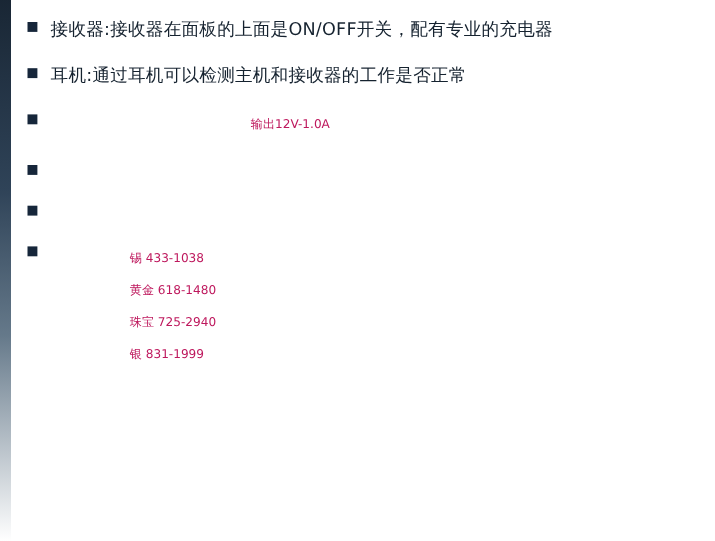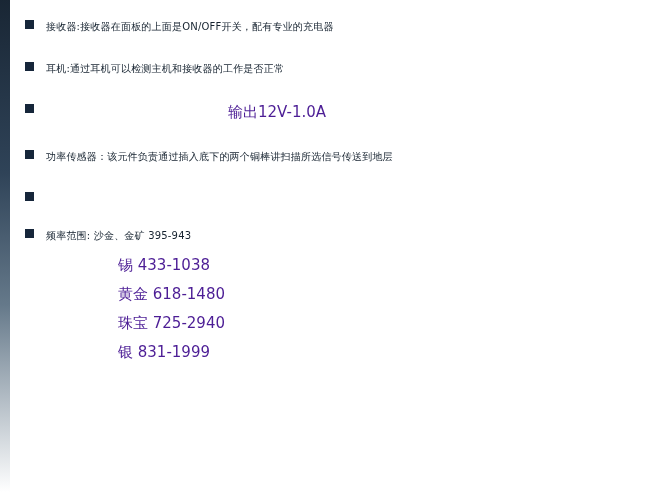--- a/index.html
+++ b/index.html
@@ -48,37 +48,37 @@
   }
   .bullet {
     position: absolute;
     left: 9px;
     top: 6px;
     width: 9px;
     height: 9px;
     background: #16263a;
   }
   .text {
-    font-size: 10px;
+    font-size: 16px;
     line-height: 25px;
     letter-spacing: 0.2px;
     color: #15222f;
     white-space: pre-wrap;
     text-align: right;
   }
   .item.two-line .text {
     line-height: 27px;
   }
   .sub-lines {
     margin-top: 2px;
   }
   .sub-line {
-    font-size: 15px;
+    font-size: 11px;
     line-height: 29px;
-    color: #4c1d95;
+    color: #be185d;
     padding-left: 72px;
   }
   .freq .text {
     line-height: 26px;
   }
 </style>
 </head>
 <body>
 
 <div class="page">
@@ -99,31 +99,29 @@
 
     <li class="item two-line">
       <span class="bullet"></span>
       <span>
         <div class="sub-line" style="padding-left:182px;">输出12V-1.0A</div>
       </span>
     </li>
 
     <li class="item">
       <span class="bullet"></span>
-      <span class="text">功率传感器：该元件负责通过插入底下的两个铜棒讲扫描所选信号传送到地层</span>
     </li>
 
     <li class="item">
       <span class="bullet"></span>
     </li>
 
     <li class="item freq">
       <span class="bullet"></span>
       <span>
-        <span class="text">频率范围: 沙金、金矿 395-943</span>
         <div class="sub-lines">
           <div class="sub-line">锡 433-1038</div>
           <div class="sub-line">黄金 618-1480</div>
           <div class="sub-line">珠宝 725-2940</div>
           <div class="sub-line">银 831-1999</div>
         </div>
       </span>
     </li>
 
   </ul>

